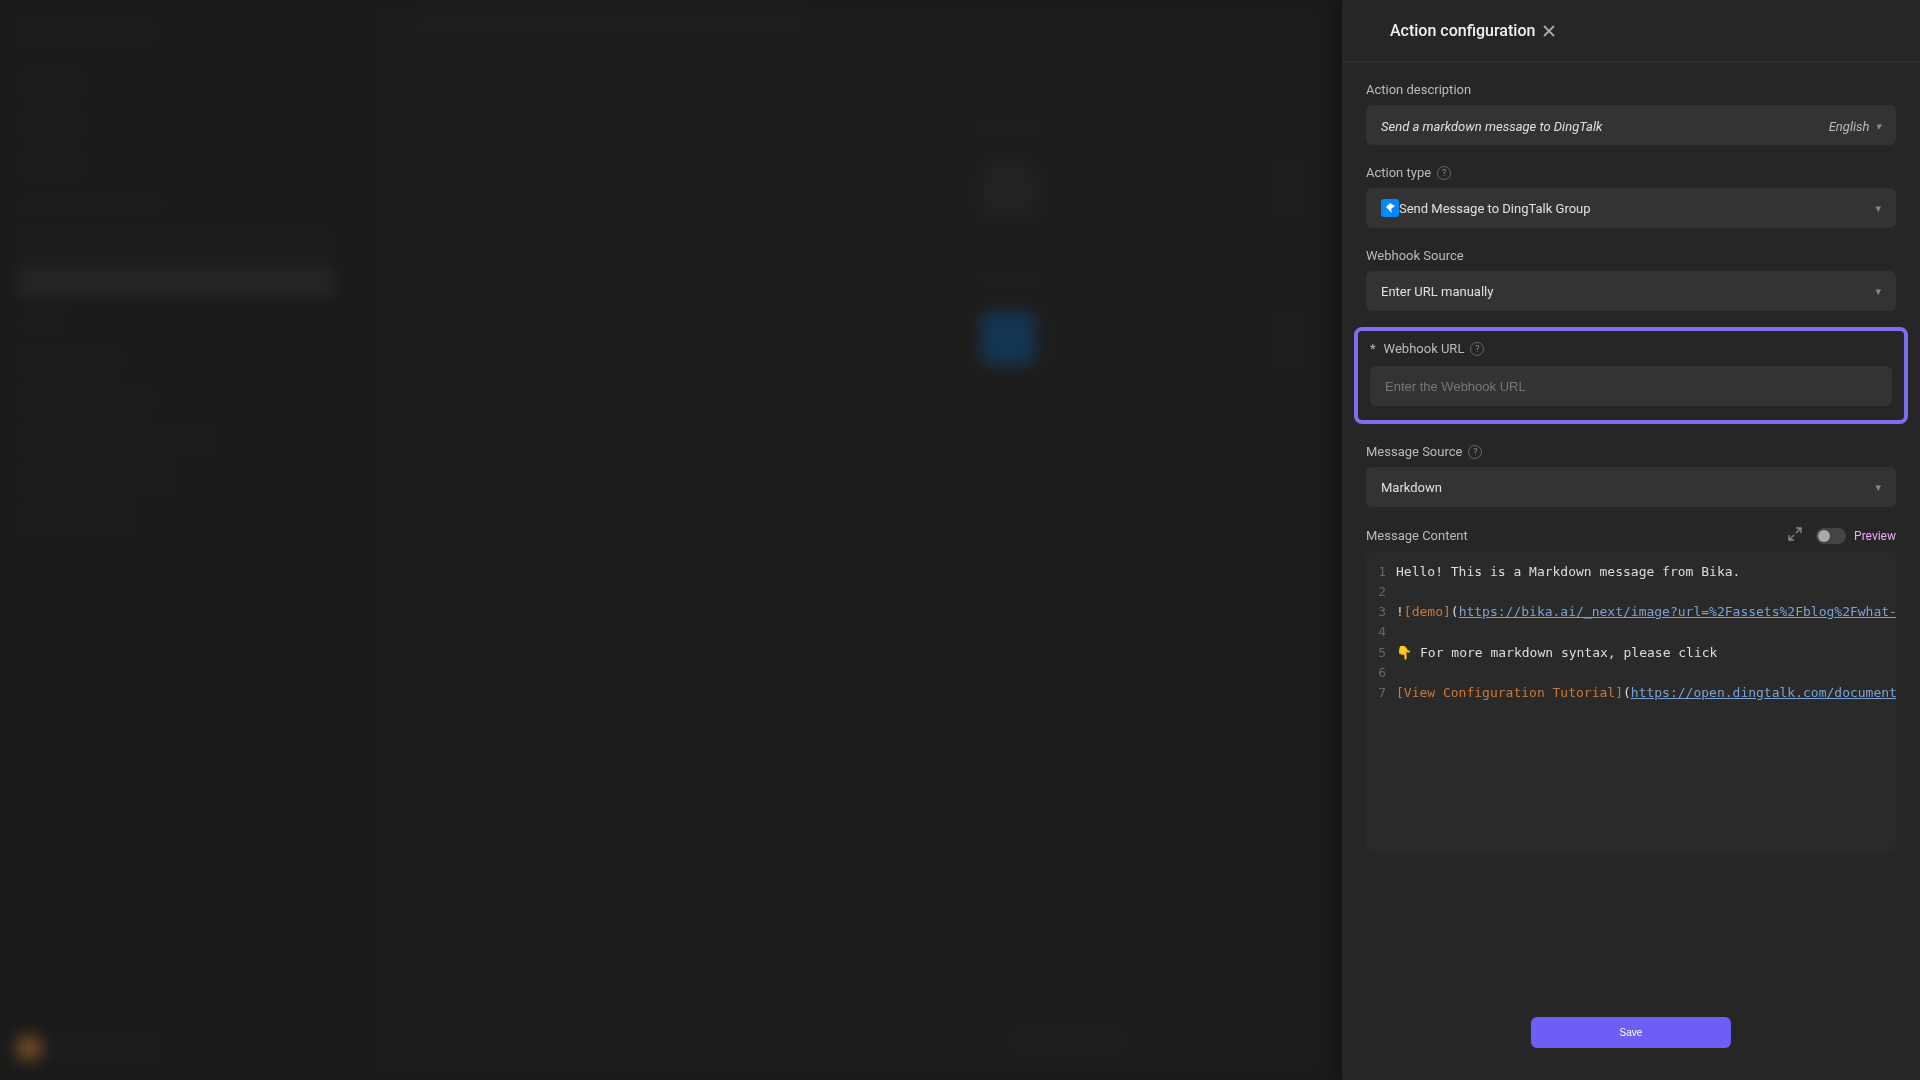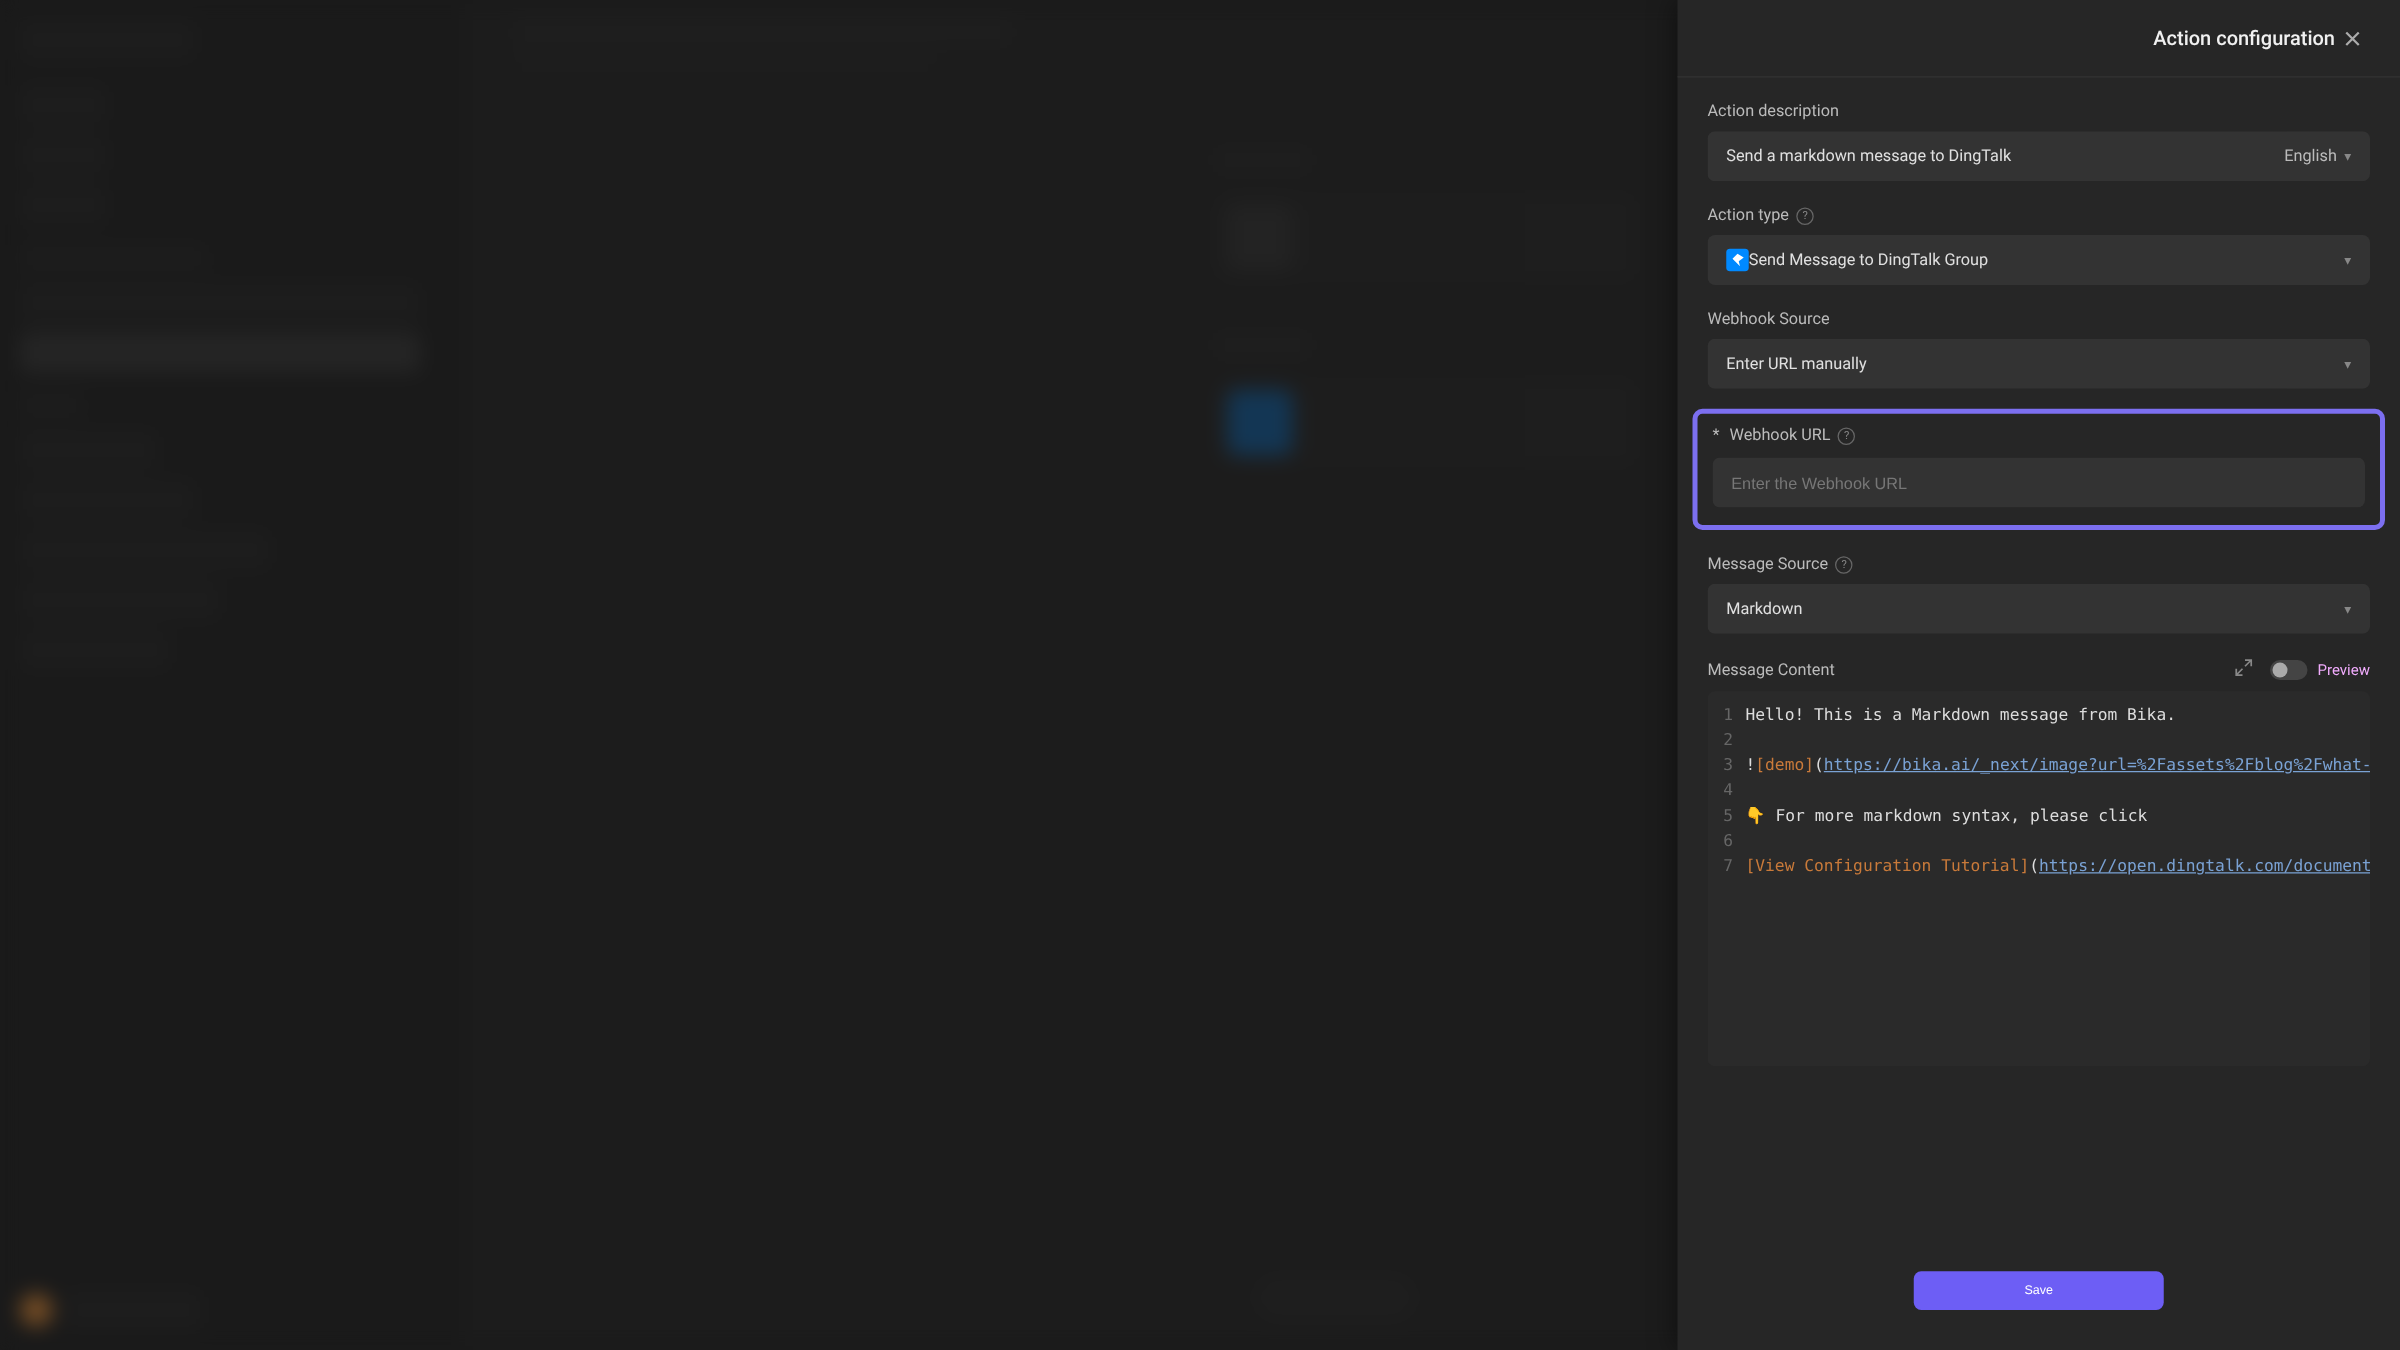--- a/index.html
+++ b/index.html
@@ -134,21 +134,21 @@
       height: 100%;
       background: #262626;
       display: flex;
       flex-direction: column;
       box-shadow: -4px 0 20px rgba(0,0,0,0.4);
     }
     
     .drawer-header {
       display: flex;
       align-items: center;
-      justify-content: flex-end;
+      justify-content: flex-start;
       height: 62px;
       padding: 0 24px;
       border-bottom: 1px solid #333;
     }
     .drawer-header-spacer {
       width: 24px;
     }
     .drawer-title {
       color: #f0f0f0;
       font-size: 16px;
@@ -243,22 +243,23 @@
     .lang-pill {
       display: flex;
       align-items: center;
       gap: 6px;
       color: #bbb;
       font-size: 13px;
     }
     
     .action-desc-box {
       display: flex;
-      align-items: center;
+      align-items: flex-end;
       justify-content: space-between;
+      font-style: italic;
     }
     
     .highlighted-group {
       border: 4px solid #7c6ff0;
       border-radius: 8px;
       padding: 10px 12px 14px;
       margin-bottom: 20px;
       margin-left: -12px;
       margin-right: -12px;
       margin-top: -4px;

